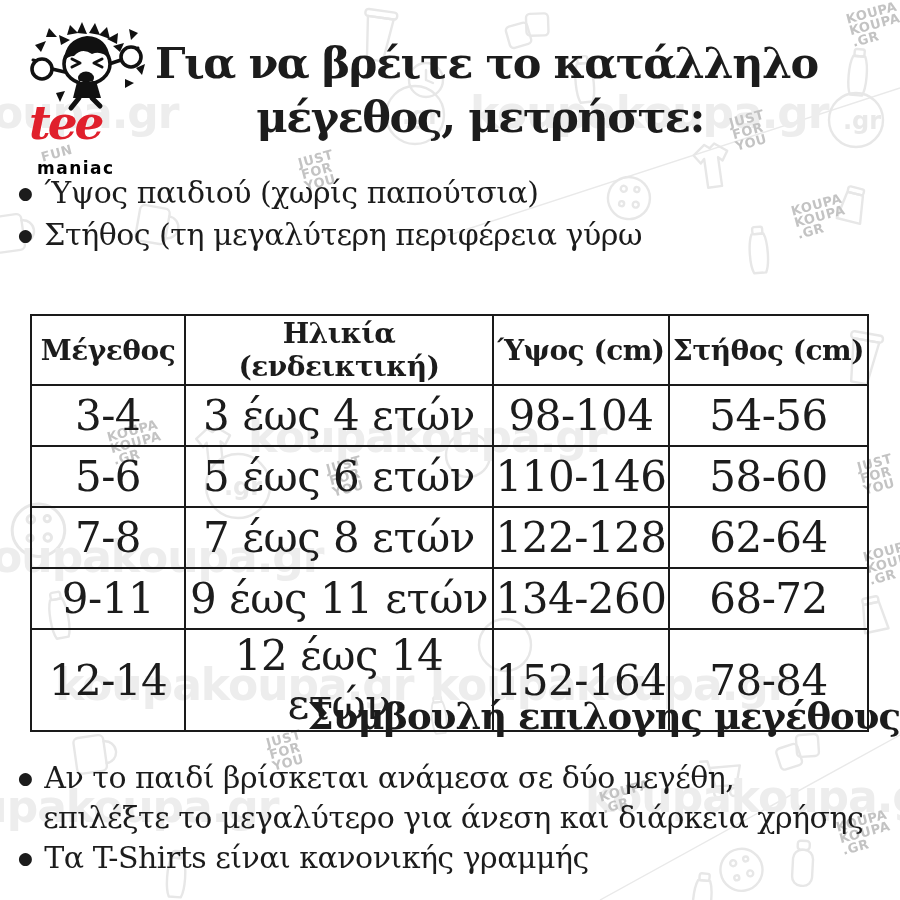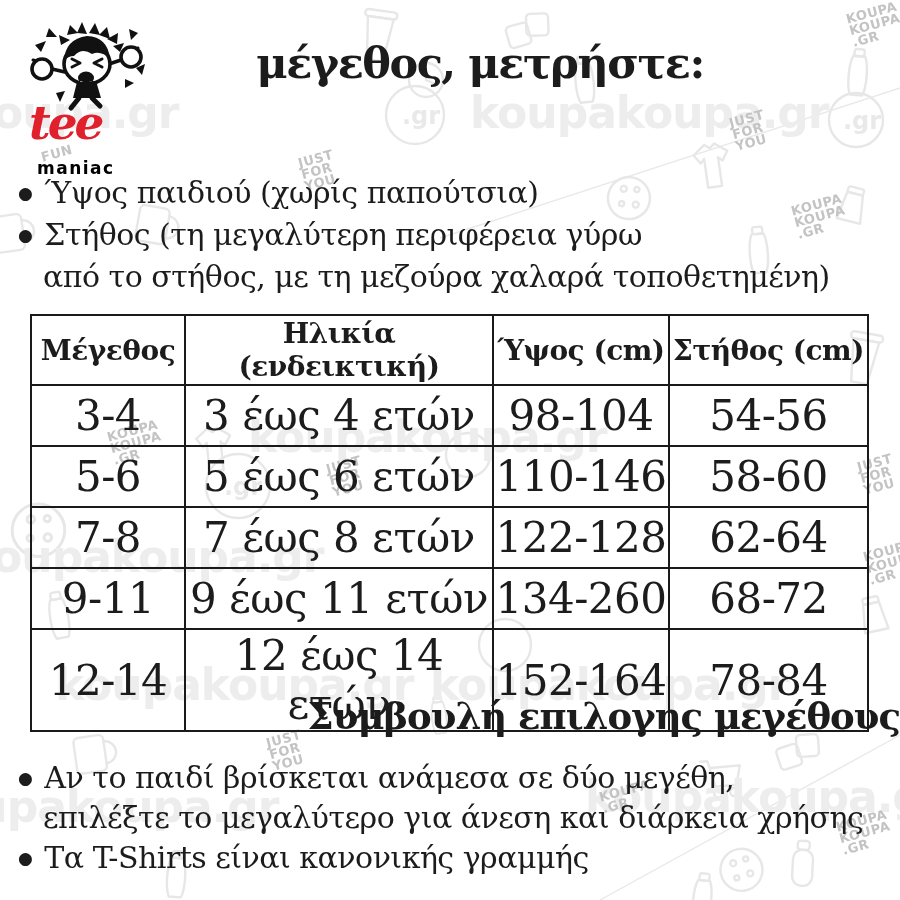--- a/index.html
+++ b/index.html
@@ -261,33 +261,33 @@
         <path d="M52,63 q5,3 10,0" stroke="#fff" stroke-width="2" fill="none" stroke-linecap="round"></path>
 
         <path d="M48,63 L67,62 L72,79 L44,79 Z" fill="#111"></path>
         <path d="M50,79 L42,89 M63,79 L71,87" stroke="#111" stroke-width="5" stroke-linecap="round"></path>
       </svg>
       <div class="brand-top">tee</div>
       <div class="brand-bottom">maniac</div>
     </div>
 
     <div class="page-title">
+      <div>Για να βρέιτε το κατάλληλο</div>
       <div>μέγεθος, μετρήστε:</div>
     </div>
 
     <div class="bullets" id="intro-bullets">
       <div class="b-row">
         <span class="dot">●</span>
         <span>Ύψος παιδιού (χωρίς παπούτσια)</span>
       </div>
       <div class="b-row">
         <span class="dot">●</span>
         <span>Στήθος (τη μεγαλύτερη περιφέρεια γύρω</span>
       </div>
-      <div class="b-cont">από το στήθος, με τη μεζούρα χαλαρά τοποθετημένη)</div>
     </div>
 
     <div class="table-wrap">
       <table>
         <colgroup>
             <col style="width:154px">
             <col style="width:308px">
             <col style="width:176px">
             <col style="width:199px">
           </colgroup>

